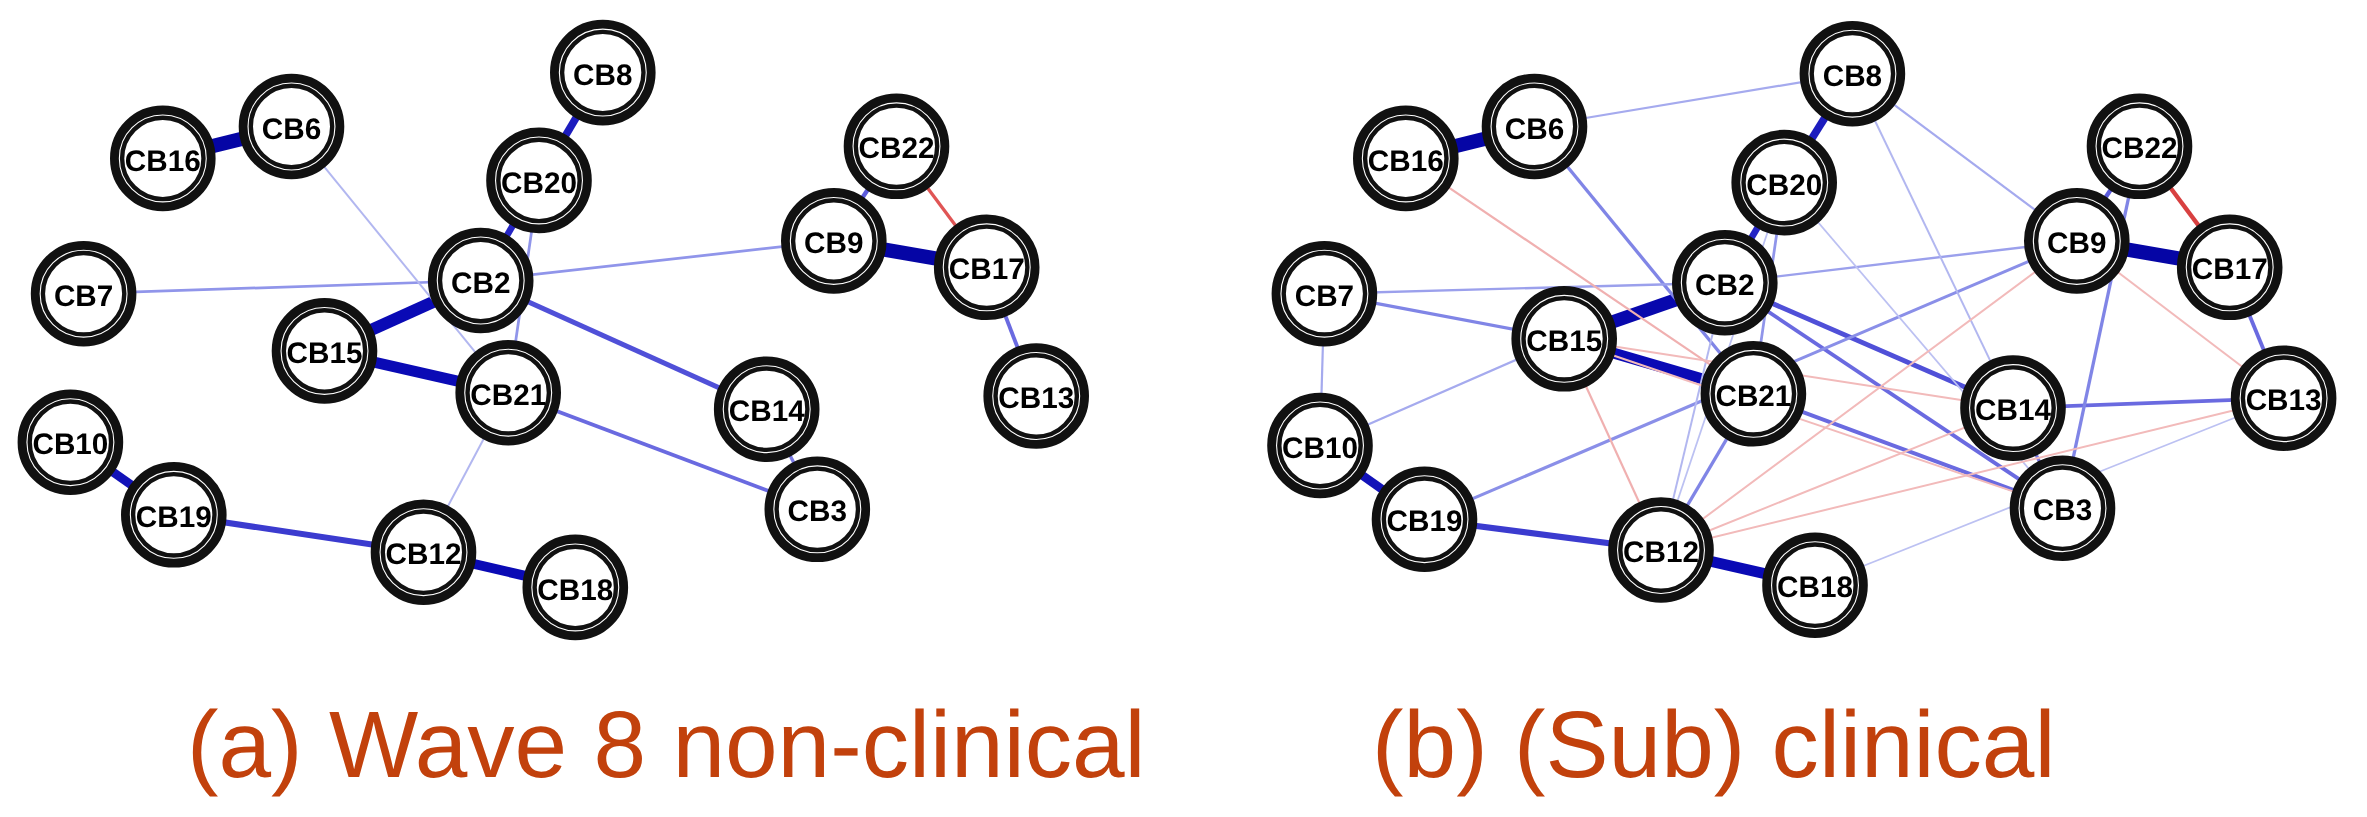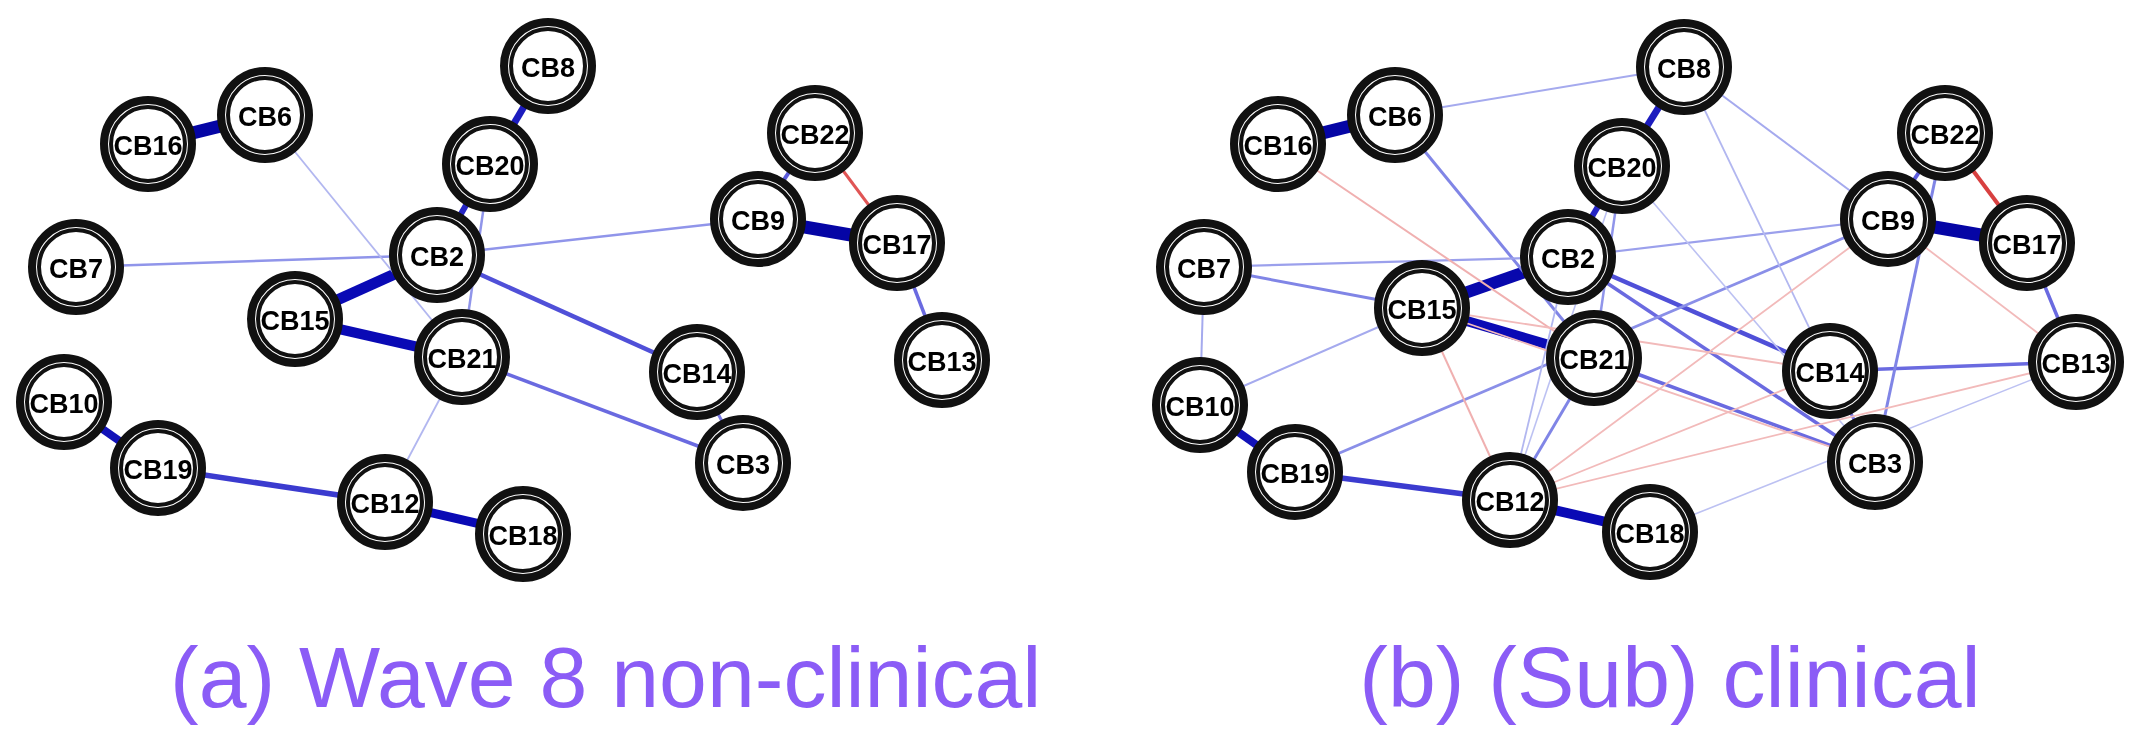--- a/index.html
+++ b/index.html
@@ -1,23 +1,23 @@
 <!DOCTYPE html>
 <html><head>
 <meta charset="utf-8">
 <style>
   html,body{margin:0;padding:0;background:#ffffff;}
   body{width:2152px;height:743px;position:relative;overflow:hidden;
        font-family:"Liberation Sans", sans-serif;}
   #figure-canvas{position:absolute;left:0;top:0;}
-  .caption{position:absolute;top:628px;color:#8b5cf6;font-size:86px;
+  .caption{position:absolute;top:628px;color:#c2410c;font-size:86px;
            font-family:"Liberation Sans", sans-serif;
            text-align:center;white-space:nowrap;letter-spacing:0px;}
   #caption-a{left:170px;width:810px;}
-  #caption-b{left:1270px;width:800px;}
+  #caption-b{left:1158px;width:800px;}
   .node-label{font-family:"Liberation Sans", sans-serif;font-weight:bold;
               font-size:27px;fill:#000;}
 </style>
 </head>
 <body>
 
 <svg id="figure-canvas" width="2152" height="743" viewBox="0 0 2152 743">
     <g>
       <line x1="148" y1="144" x2="265" y2="115" stroke="#0505a5" stroke-width="13"></line>
       <line x1="758" y1="219" x2="897" y2="243" stroke="#0505a5" stroke-width="13"></line>

